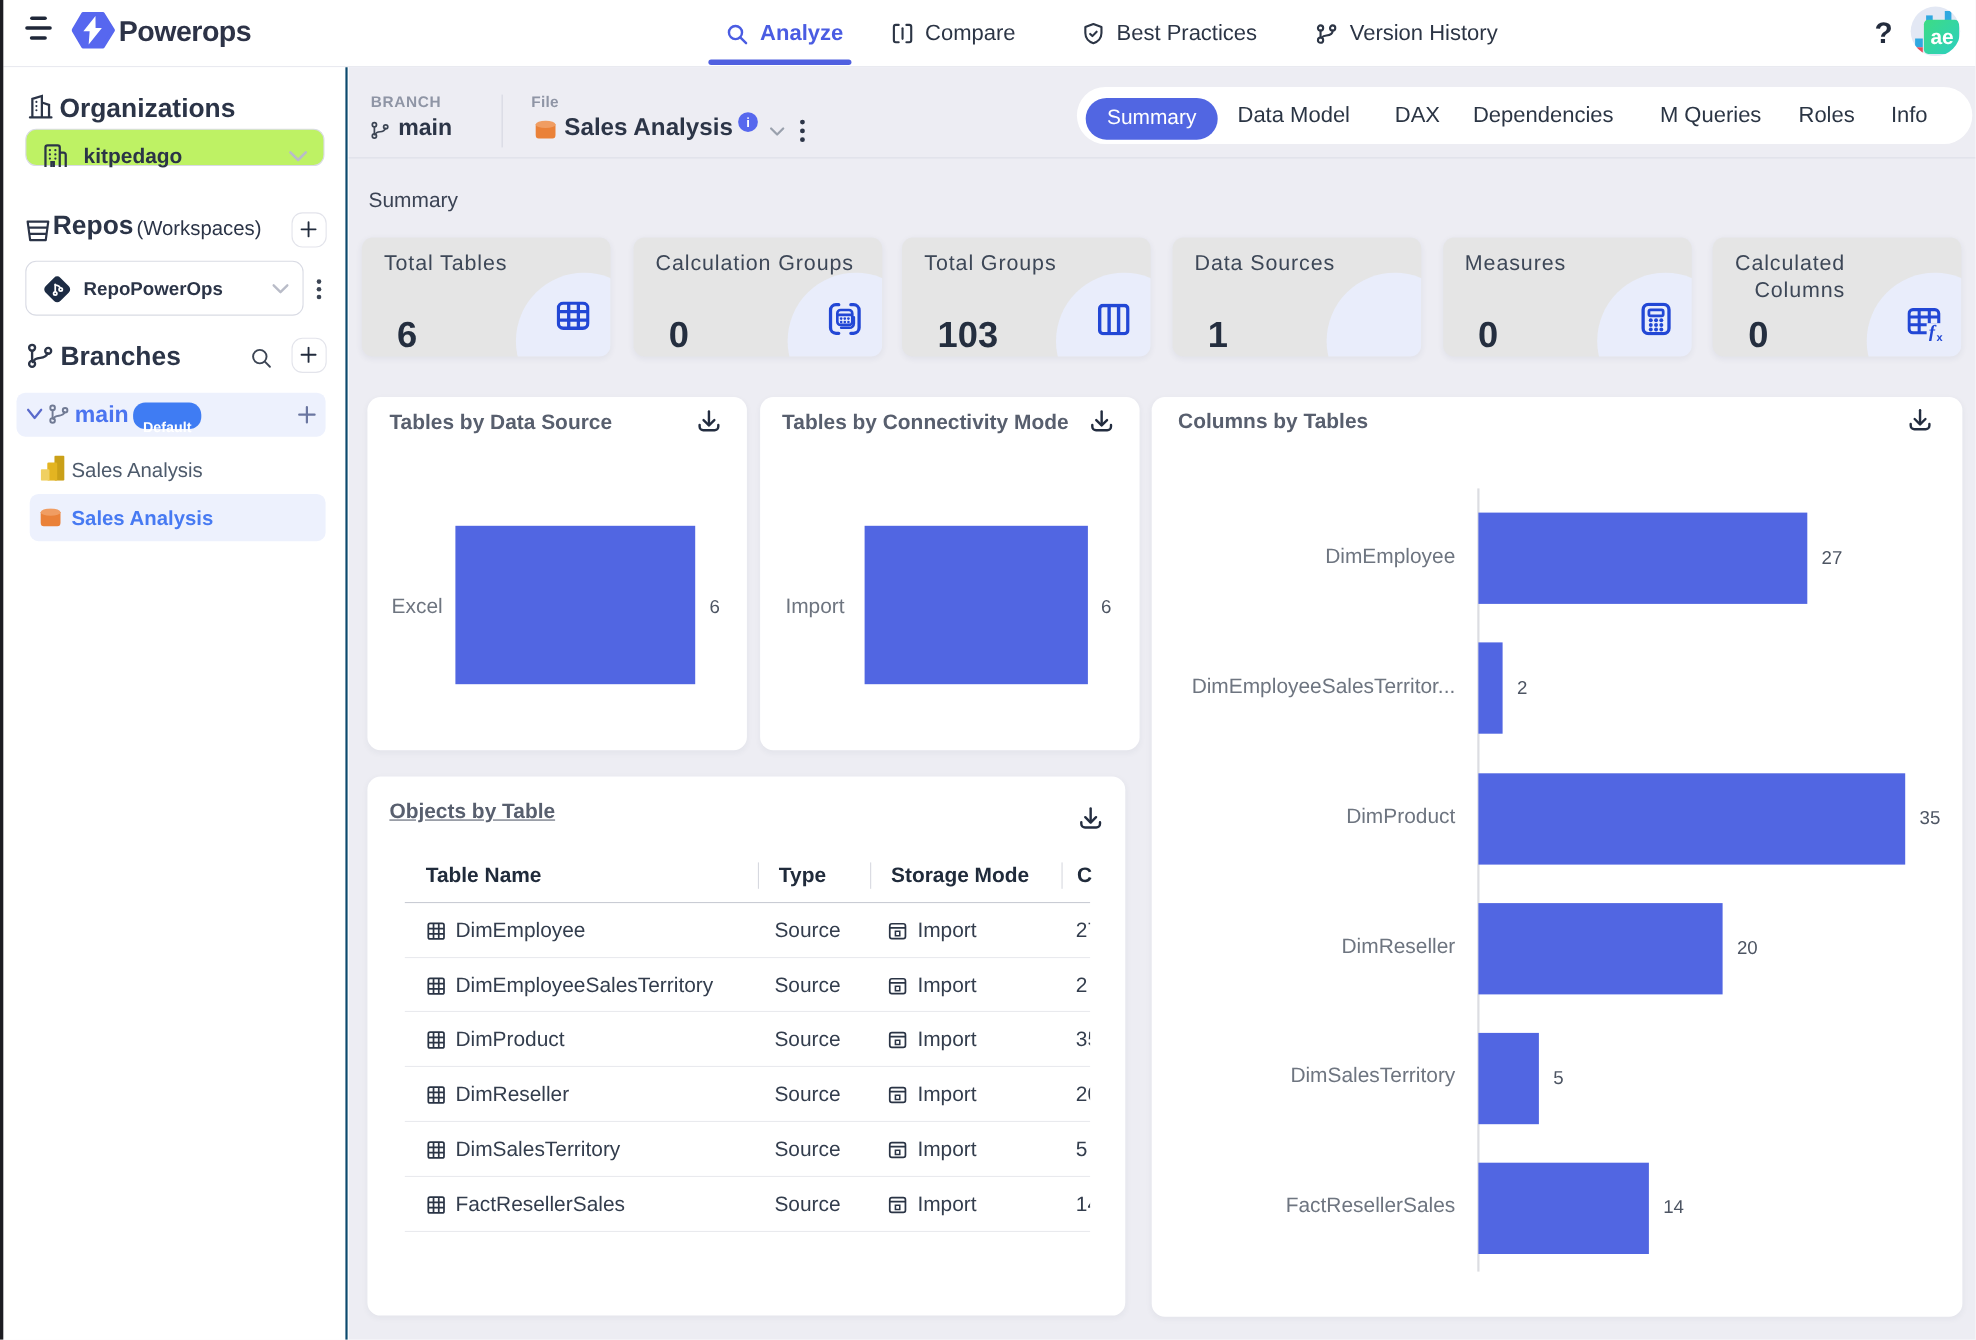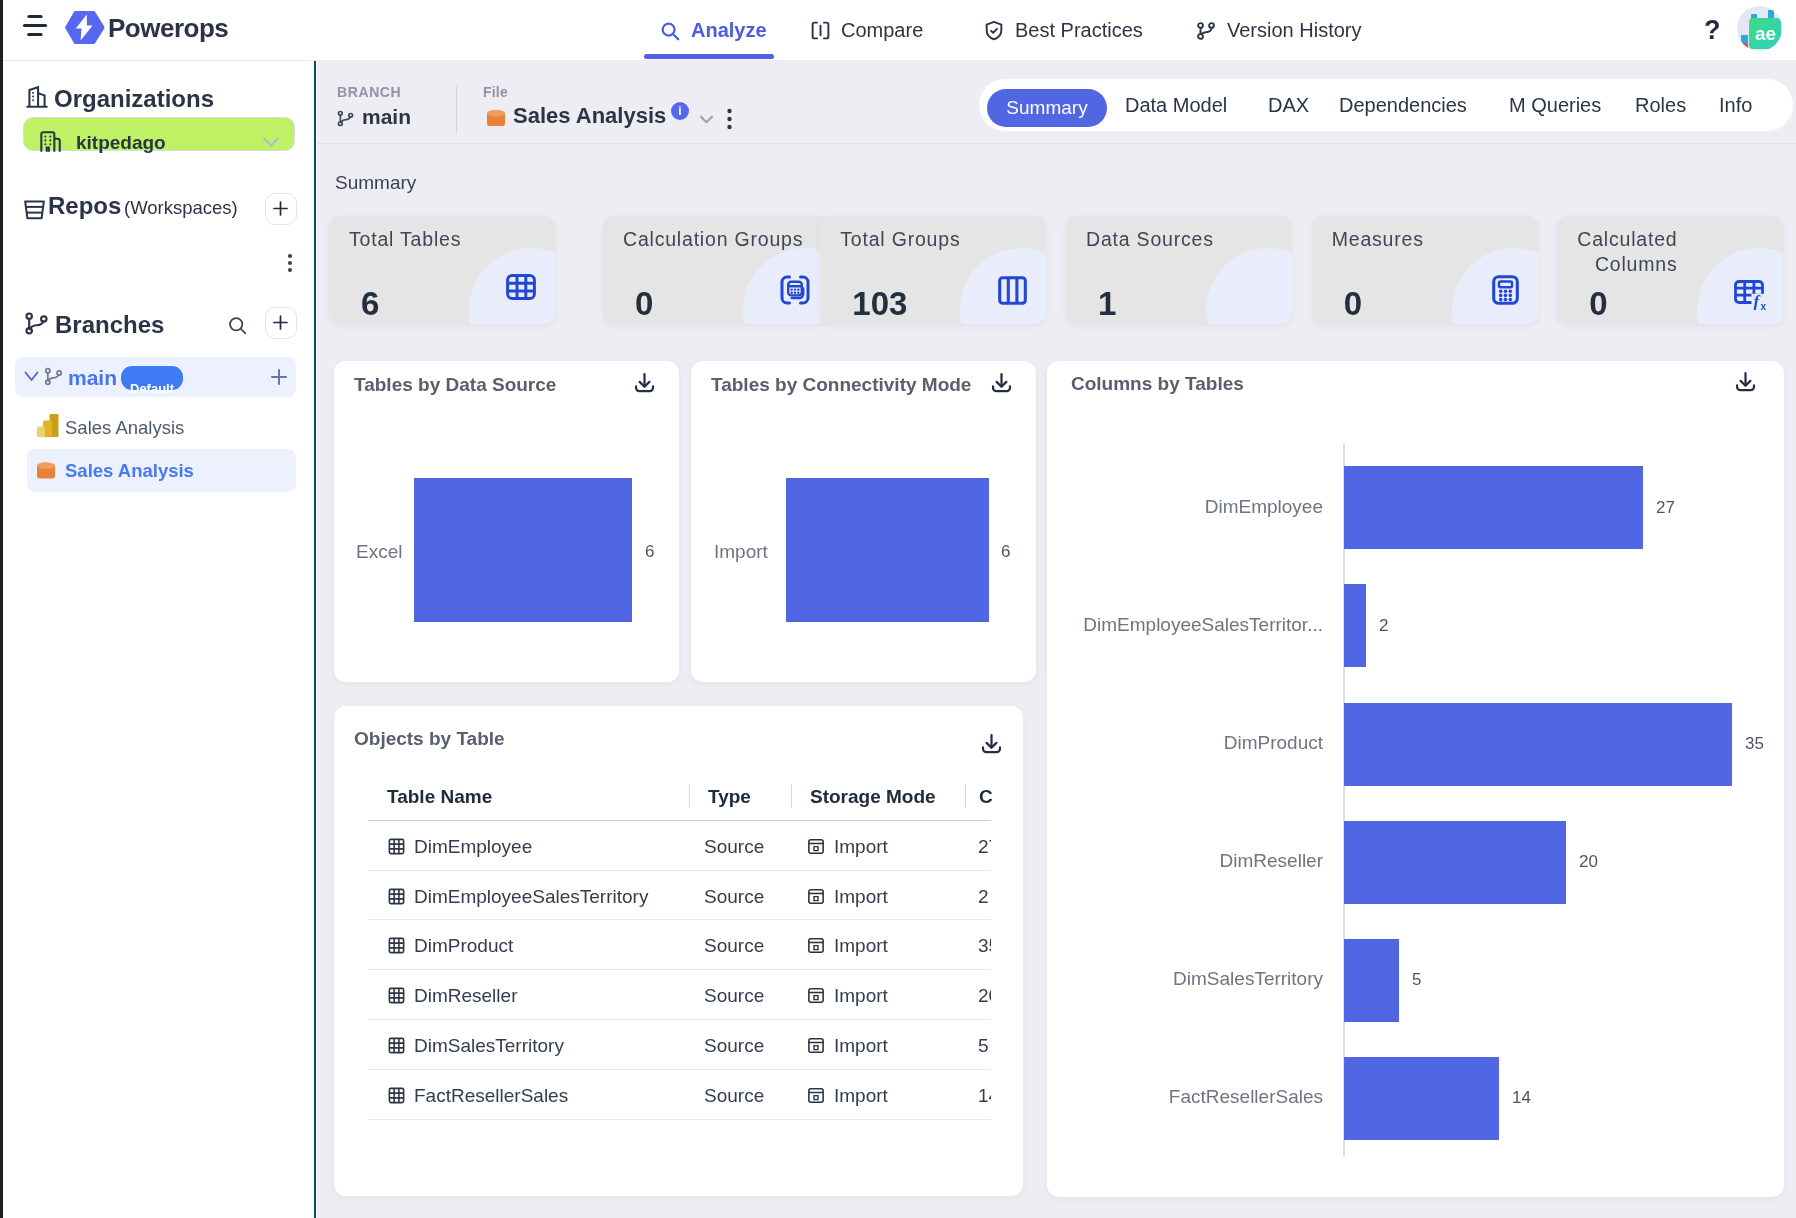--- a/index.html
+++ b/index.html
@@ -138,20 +138,36 @@
       <path d="M4.8 15h14.4"></path>
     </svg>
   <div class="abs" style="left:45px;top:131px;font-size:24px;font-weight:bold;color:#2b3447;">Repos</div>
   <div class="abs" style="left:121px;top:136px;font-size:18.5px;color:#2b3447;">(Workspaces)</div>
   <div class="abs" style="left:262px;top:132px;width:32px;height:32px;border:1.5px solid #e3e4eb;border-radius:10px;">
     <svg class="abs" style="left:7px;top:7px;" width="15" height="15" viewBox="0 0 15 15" stroke="#212b3c" stroke-width="1.7" stroke-linecap="round">
         <path d="M7.5 1v13M1 7.5h13"></path>
       </svg>
   </div>
 
+  <div class="abs" style="left:20px;top:176px;width:253px;height:50px;border:1.5px solid #d9dbe4;border-radius:10px;background:#fff;">
+    <svg class="abs" style="left:14px;top:11px;" width="28" height="28" viewBox="0 0 28 28">
+        <rect x="4.5" y="4.5" width="19" height="19" rx="4" transform="rotate(45 14 14)" fill="#1d2c44"></rect>
+        <g stroke="#fff" stroke-width="1.6" fill="#1d2c44">
+          <path d="M12.2 9.5v7" stroke-linecap="round"></path>
+          <circle cx="12.2" cy="17.8" r="1.5"></circle>
+          <circle cx="12.2" cy="9.3" r="1.5" fill="#fff" stroke="none" opacity="0"></circle>
+          <path d="M12.4 10.2c2.6.3 4.4 1.4 4.6 3.6" fill="none" stroke-linecap="round"></path>
+          <circle cx="17.2" cy="14.2" r="1.5"></circle>
+        </g>
+      </svg>
+    <div class="abs" style="left:52px;top:15px;font-size:17px;font-weight:bold;color:#2b3447;">RepoPowerOps</div>
+    <svg class="abs" style="right:12px;top:18px;" width="16" height="13" viewBox="0 0 18 14" fill="none" stroke="#b9bcc8" stroke-width="2.4" stroke-linecap="round" stroke-linejoin="round">
+        <path d="M2 3.5 9 10.5 16 3.5"></path>
+      </svg>
+  </div>
   <svg class="abs" style="left:284px;top:192px;" width="6" height="20" viewBox="0 0 6 20" fill="#3c4554">
       <circle cx="3" cy="3" r="2.1"></circle>
       <circle cx="3" cy="10" r="2.1"></circle>
       <circle cx="3" cy="17" r="2.1"></circle>
     </svg>
 
   <svg class="abs" style="left:20px;top:249px;" width="27" height="27" viewBox="0 0 24 24" fill="none" stroke="#2b3447" stroke-width="1.9" stroke-linecap="round">
       <circle cx="5.5" cy="18.5" r="2.4"></circle>
       <circle cx="5.5" cy="5.5" r="2.4"></circle>
       <circle cx="18.5" cy="8" r="2.4"></circle>
@@ -246,21 +262,21 @@
 
 <div class="card" style="left:329px;">
   <div class="ct">Total Tables</div>
     <div class="num">6</div>
     <div class="circ"></div>
   <svg class="cicon" style="bottom:24px;" width="30" height="26" viewBox="0 0 30 26" fill="none" stroke="#2247d5" stroke-width="3">
       <rect x="1.6" y="1.6" width="26.8" height="22.8" rx="4.5"></rect>
       <path d="M2 9.3h26M2 17.1h26M11 2v22M19.8 2v22"></path>
     </svg>
 </div>
-<div class="card" style="left:603px;">
+<div class="card" style="left:576px;">
   <div class="ct">Calculation Groups</div>
     <div class="num">0</div>
     <div class="circ"></div>
   <svg class="cicon" width="30" height="30" viewBox="0 0 30 30" fill="none" stroke="#2247d5" stroke-width="3" stroke-linecap="round">
       <path d="M9.5 2H7a5 5 0 0 0-5 5v16a5 5 0 0 0 5 5h2.5"></path>
       <path d="M20.5 2H23a5 5 0 0 1 5 5v16a5 5 0 0 1-5 5h-2.5"></path>
       <g stroke-width="2.4">
         <rect x="8.2" y="6.8" width="13.6" height="13.6" rx="3"></rect>
         <path d="M8.6 11.2h12.8"></path>
         <path d="M23.2 13.5v5.5a4 4 0 0 1-4 4h-7.5"></path>
@@ -340,21 +356,21 @@
       <path d="M10.5 2v12.3"></path>
       <path d="M5.6 9.9 10.5 14.8 15.4 9.9"></path>
       <path d="M2 14.4v1.4a3.4 3.4 0 0 0 3.4 3.4h10.2a3.4 3.4 0 0 0 3.4-3.4v-1.4"></path>
     </svg>
   <div class="bar" style="left:95px;top:117px;width:203px;height:144px;"></div>
   <div class="clabel" style="left:23px;top:180px;">Import</div>
   <div class="cval" style="left:310px;top:181px;">6</div>
 </div>
 
 <div class="panel" style="left:334px;top:706px;width:689px;height:490px;overflow:hidden;">
-  <div class="ptitle" style="top:22px;">Objects by Table</div>
+  <div class="ptitle" style="top:22px;text-decoration:underline;">Objects by Table</div>
   <svg class="dl" style="top:27px;right:21px;" width="21" height="21" viewBox="0 0 21 21" fill="none" stroke="#232d40" stroke-width="2.2" stroke-linecap="round" stroke-linejoin="round">
       <path d="M10.5 2v12.3"></path>
       <path d="M5.6 9.9 10.5 14.8 15.4 9.9"></path>
       <path d="M2 14.4v1.4a3.4 3.4 0 0 0 3.4 3.4h10.2a3.4 3.4 0 0 0 3.4-3.4v-1.4"></path>
     </svg>
   <div class="abs" style="left:53px;top:80px;font-size:19px;font-weight:bold;color:#202b3b;">Table Name</div>
   <div class="abs" style="left:355px;top:78px;width:1px;height:24px;background:#d7d9e0;"></div>
   <div class="abs" style="left:374px;top:80px;font-size:19px;font-weight:bold;color:#202b3b;">Type</div>
   <div class="abs" style="left:457px;top:78px;width:1px;height:24px;background:#d7d9e0;"></div>
   <div class="abs" style="left:476px;top:80px;font-size:19px;font-weight:bold;color:#202b3b;">Storage Mode</div>

